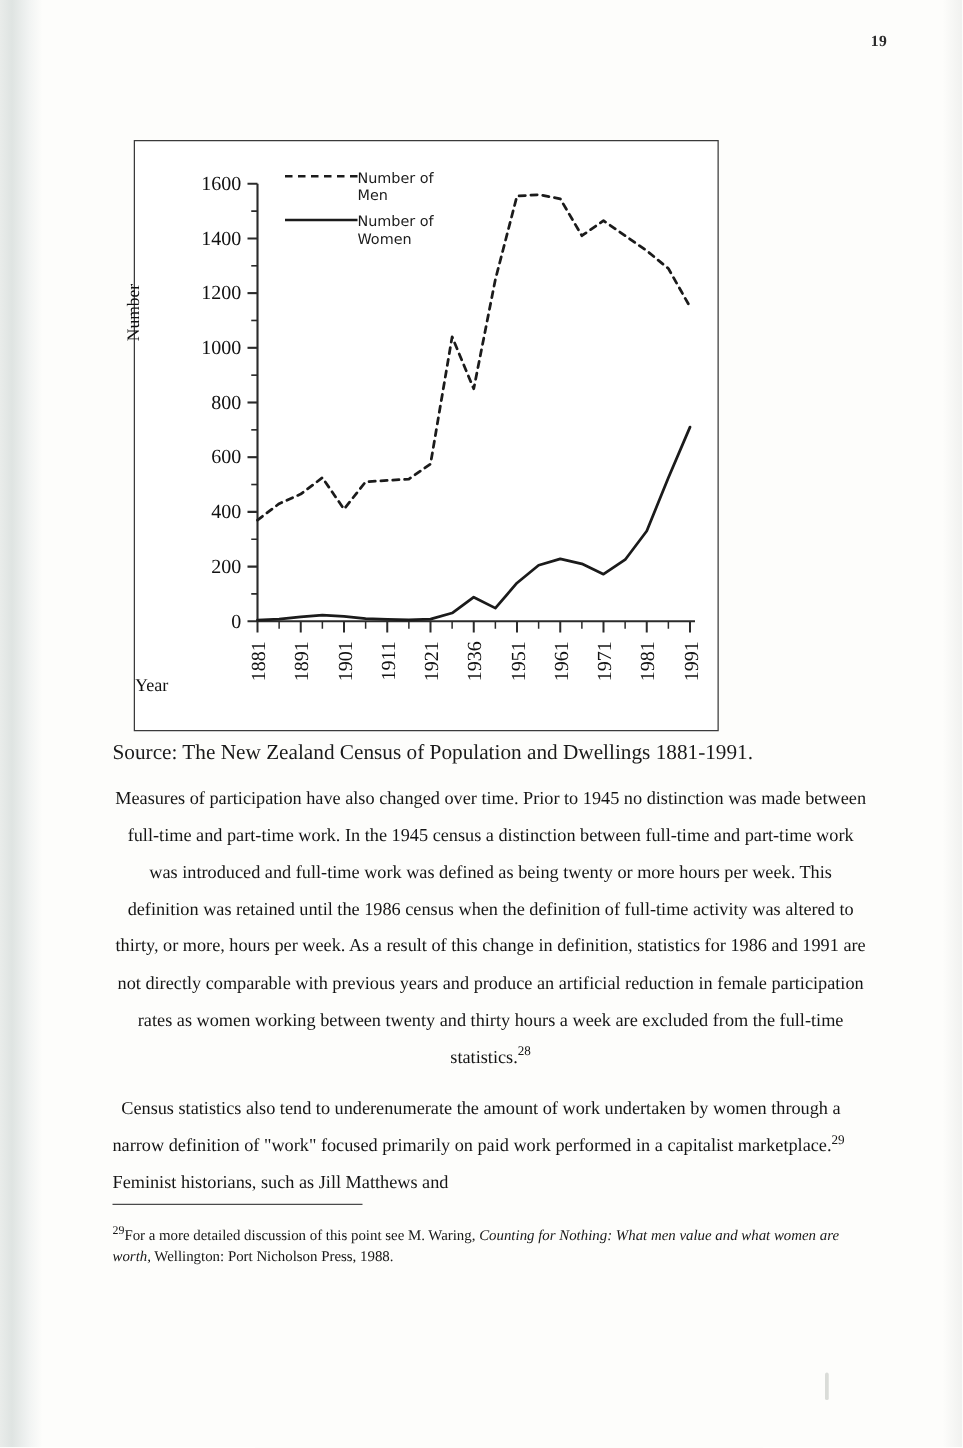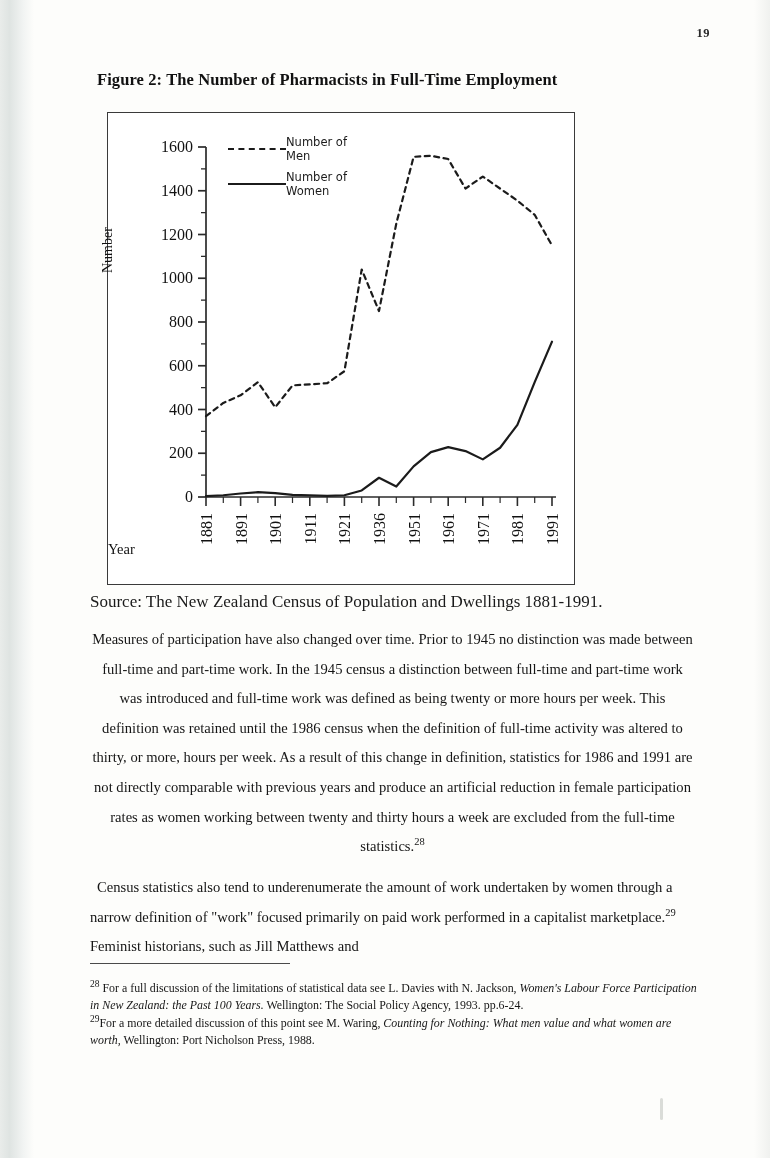--- a/index.html
+++ b/index.html
@@ -95,21 +95,21 @@
     position: absolute;
     left: 120px;
     top: 22px;
     font-family: "DejaVu Sans", "Liberation Sans", sans-serif;
     font-size: 11.5px;
     color: #1b1b1b;
     line-height: 1.22;
   }
   .legend-row {
     display: flex;
-    align-items: center;
+    align-items: flex-start;
     margin-bottom: 7px;
   }
   .legend-key {
     width: 58px;
     flex: 0 0 58px;
     height: 13px;
     position: relative;
   }
   .legend-key .dash {
     position: absolute;
@@ -180,21 +180,20 @@
 </head>
 <body>
 
 <div class="page">
 
   <div class="scan-shadow-left"></div>
   <div class="scan-shadow-right"></div>
 
   <div class="page-number">19</div>
 
-  <div class="figure-title">Figure 2: The Number of Pharmacists in Full-Time Employment</div>
 
   <div class="chart-frame">
     <svg class="chart-svg" viewBox="0 0 468 473" preserveAspectRatio="none">
       <g id="chart-render">
           <line x1="98" y1="34" x2="98" y2="384" stroke="#2b2b2b" stroke-width="1.7"></line>
           <line x1="98" y1="384" x2="448" y2="384" stroke="#2b2b2b" stroke-width="1.7"></line>
           <line x1="98" y1="384" x2="90" y2="384" stroke="#2b2b2b" stroke-width="1.7"></line>
           <text x="85" y="389" text-anchor="end" font-family="&quot;Liberation Serif&quot;, serif" font-size="16" fill="#111">0</text>
           <line x1="98" y1="362.125" x2="93" y2="362.125" stroke="#2b2b2b" stroke-width="1.3"></line>
           <line x1="98" y1="340.25" x2="90" y2="340.25" stroke="#2b2b2b" stroke-width="1.7"></line>
@@ -278,18 +277,17 @@
     </div>
   </div>
 
   <div class="source-line">Source:  The New Zealand Census of Population and Dwellings 1881-1991.</div>
 
   <div class="body-text" id="para-1">Measures of participation have also changed over time.  Prior to 1945 no distinction was made between full-time and part-time work.  In the 1945 census a distinction between full-time and part-time work was introduced and full-time work was defined as being twenty or more hours per week.  This definition was retained until the 1986 census when the definition of full-time activity was altered to thirty, or more, hours per week.  As a result of this change in definition, statistics for 1986 and 1991 are not directly comparable with previous years and produce an artificial reduction in female participation rates as women working between twenty and thirty hours a week are excluded from the full-time statistics.<sup>28</sup></div>
   <div class="body-text" id="para-2"><span class="indent"></span>Census statistics also tend to underenumerate the amount of work undertaken by women through a narrow definition of "work" focused primarily on paid work performed in a capitalist marketplace.<sup>29</sup>  Feminist historians, such as Jill Matthews and</div>
 
   <div class="footnote-rule"></div>
   <div class="footnotes">
-      <div><span class="fn-mark">28</span> For a full discussion of the limitations of statistical data see L. Davies with N. Jackson, <i>Women's Labour Force Participation in New Zealand: the Past 100 Years.</i>  Wellington: The Social Policy Agency, 1993. pp.6-24.</div>
       <div><span class="fn-mark">29</span>For a more detailed discussion of this point see M. Waring, <i>Counting for Nothing: What men value and what women are worth,</i> Wellington: Port Nicholson Press, 1988.</div>
     </div>
 
   <div class="spine-mark"></div>
 </div>
 
 </body></html>

